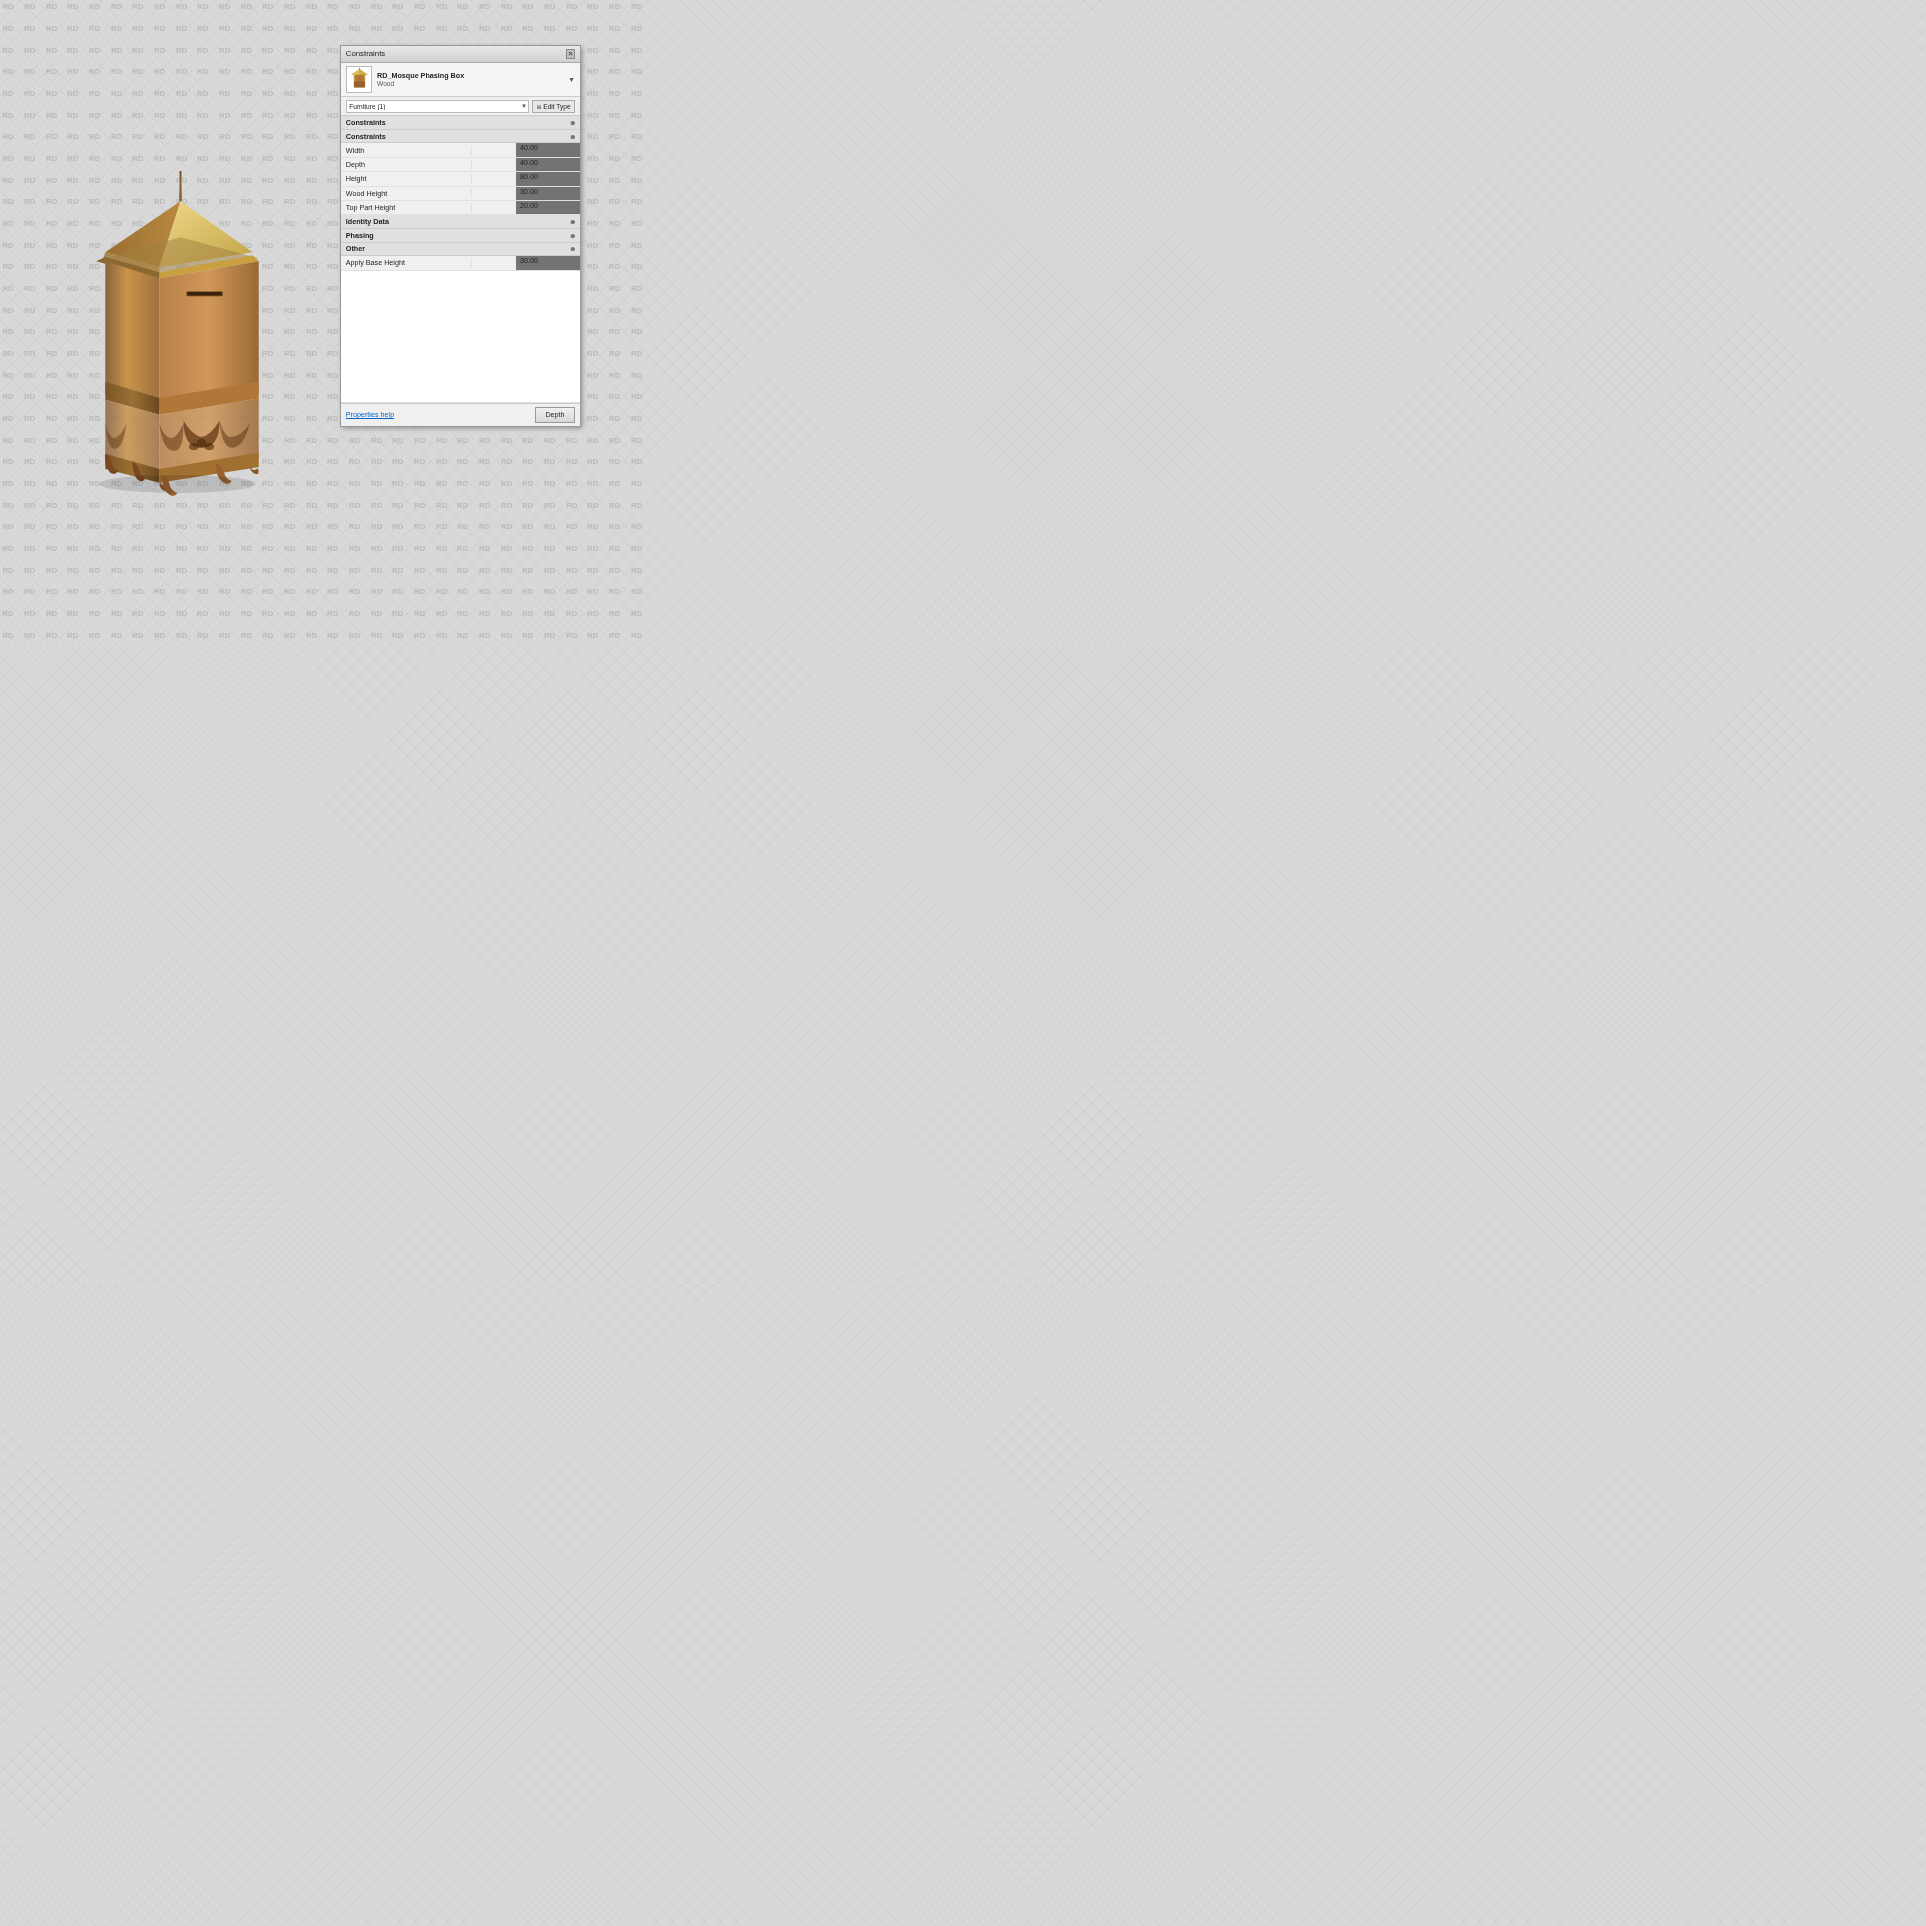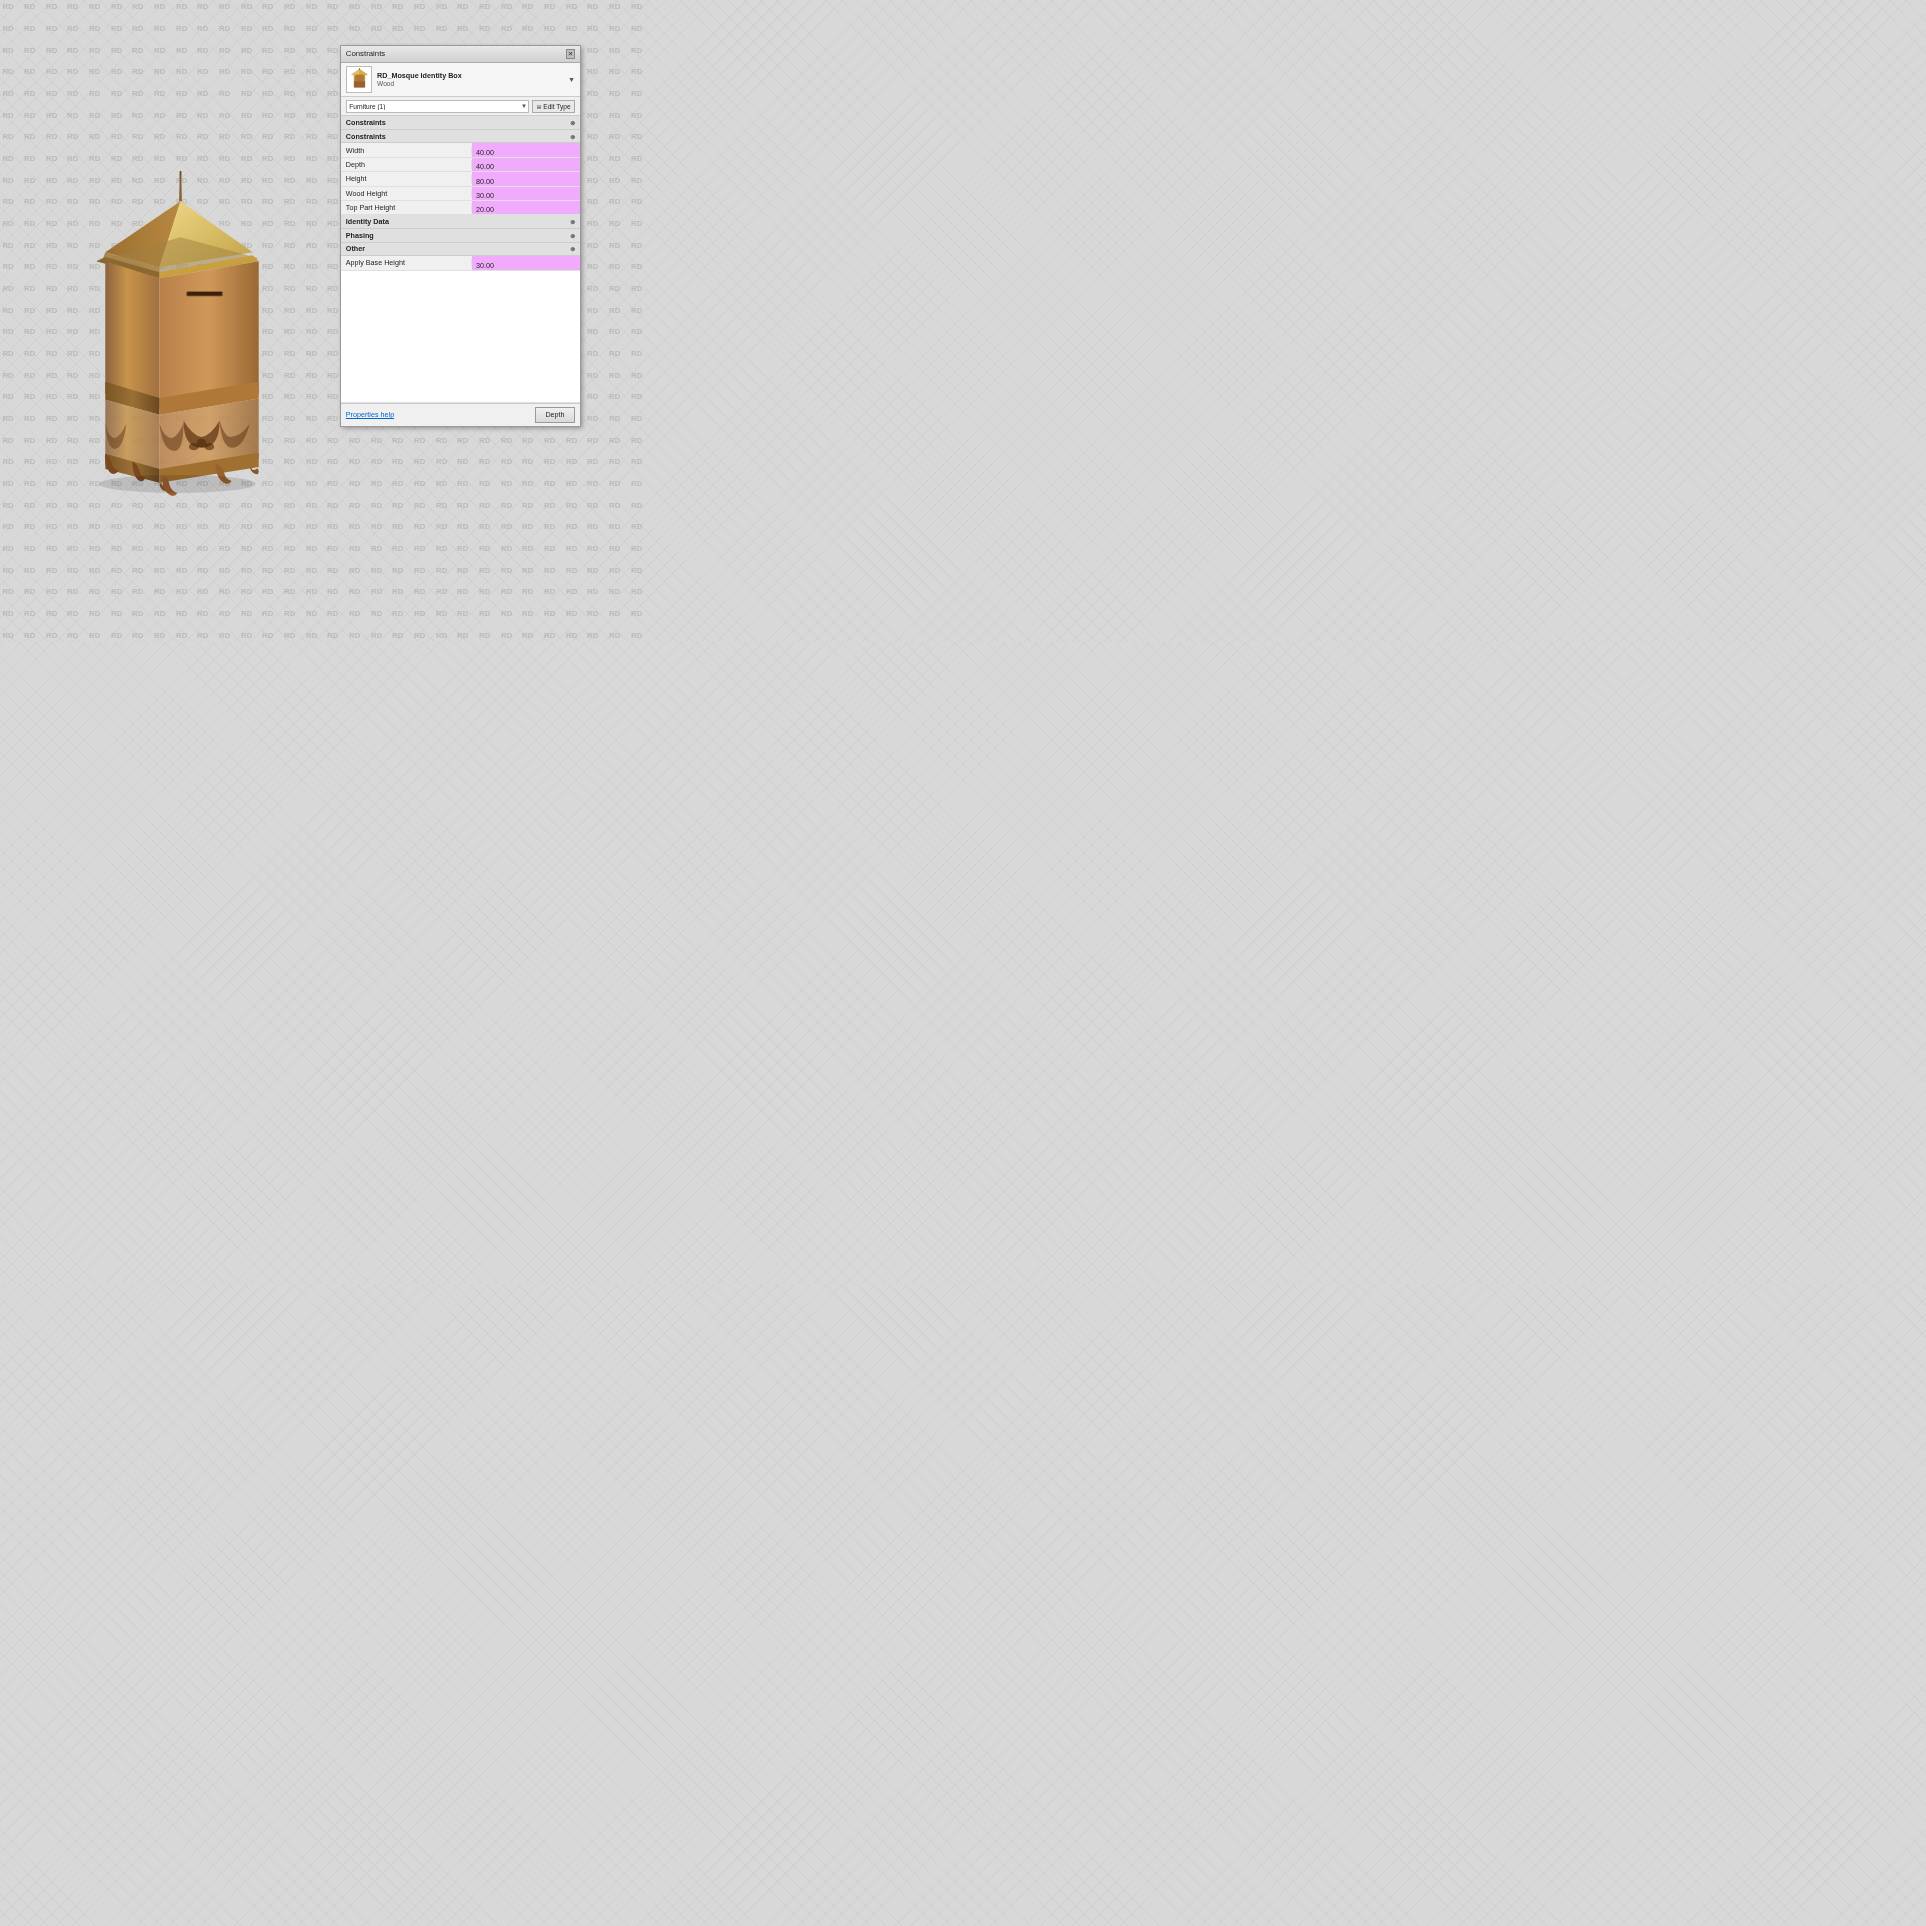--- a/index.html
+++ b/index.html
@@ -217,24 +217,25 @@
       font-size: 7.2px;
       color: #222;
       border-right: 0.6px solid #e0e0e0;
     }
 
     .prop-value {
       flex: 1;
       padding: 0 3.6px;
       font-size: 7.2px;
       color: #222;
-      background: #f0abfc;
+      background: #737373;
       height: 100%;
       display: flex;
-      align-items: flex-end;
+      align-items: flex-start;
+      margin-left: 44px;
     }
 
     .prop-value-input {
       border: none;
       outline: none;
       background: transparent;
       font-size: 7.2px;
       width: 100%;
       color: #222;
     }
@@ -1300,21 +1301,21 @@
       <svg width="23" height="23" viewBox="0 0 38 38">
         <polygon points="19,2 6,11 10,11 10,32 28,32 28,11 32,11" fill="#C8A040" stroke="#8A6020" stroke-width="0.5"></polygon>
         <polygon points="19,2 6,11 19,14" fill="#E0C060"></polygon>
         <polygon points="19,2 19,14 32,11" fill="#D0B040"></polygon>
         <rect x="12" y="11" width="14" height="14" fill="#B07838"></rect>
         <rect x="10" y="22" width="18" height="10" fill="#9A6030"></rect>
         <line x1="19" y1="0" x2="19" y2="3" stroke="#6A4020" stroke-width="1"></line>
       </svg>
     </div>
     <div class="object-info">
-      <div class="object-name">RD_Mosque Identity Box</div>
+      <div class="object-name">RD_Mosque Phasing Box</div>
       <div class="object-material">Wood</div>
     </div>
     <span class="dropdown-arrow">▼</span>
   </div>
 
   <div class="category-row">
     <div class="category-select-wrapper">
       <select class="category-select">
         <option>Furniture (1)</option>
       </select>

